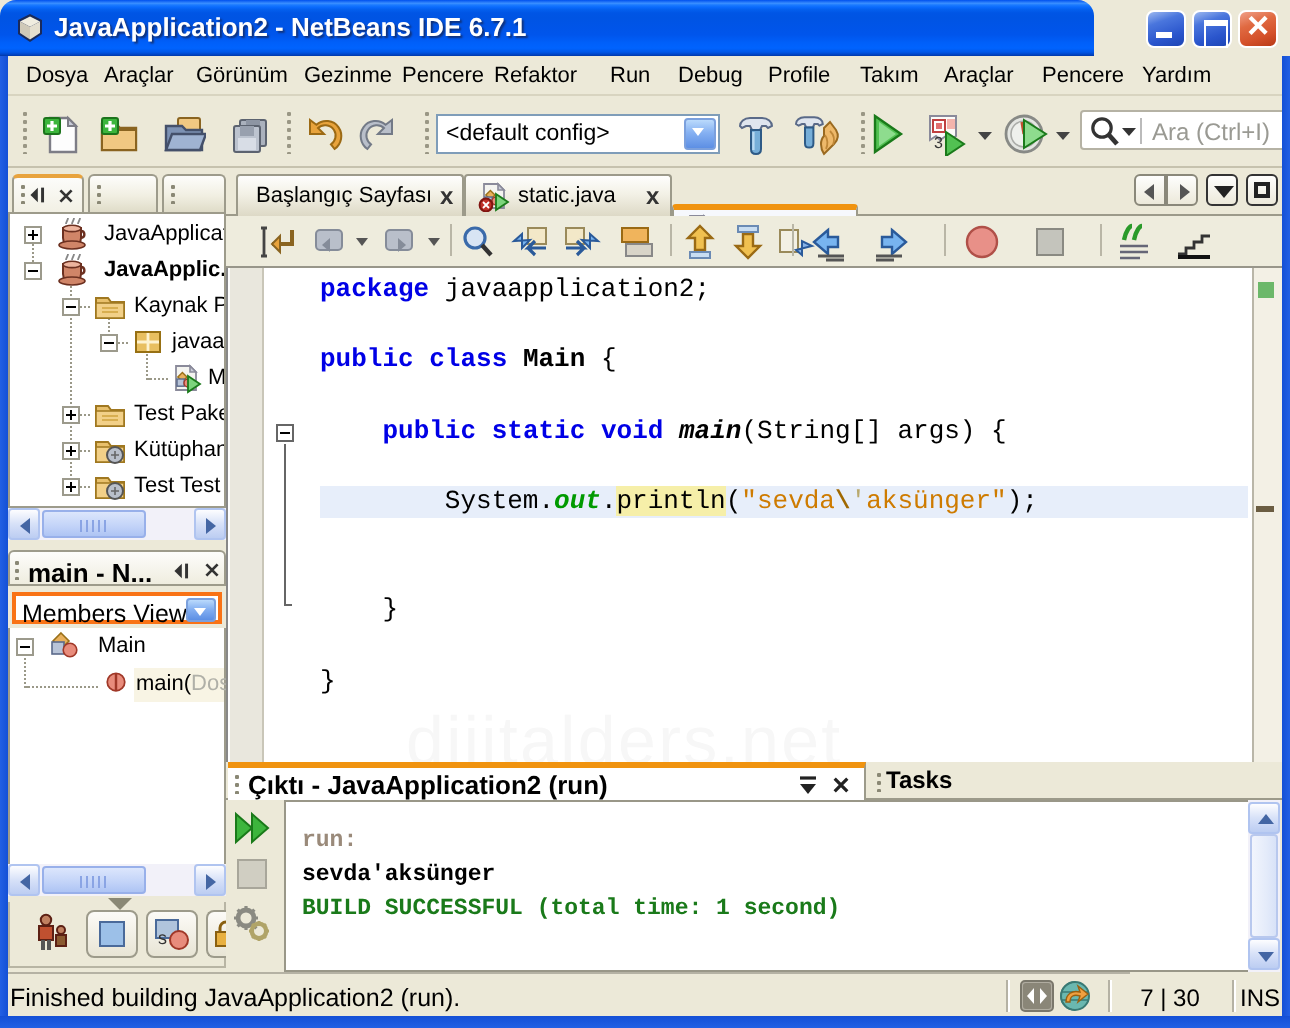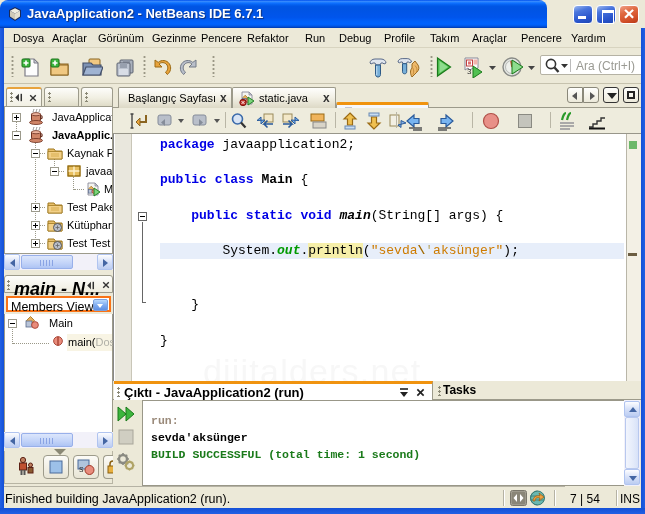--- a/index.html
+++ b/index.html
@@ -76,21 +76,21 @@
 .ar.down  { border-left:4px solid transparent; border-right:4px solid transparent; border-top:5px solid #4466a4; }
 .strack { position:absolute; background:#f2f1f9; }
 .sthumbh { position:absolute; top:1px; height:14px; border:1px solid #98b0ea; border-radius:2px;
   background:linear-gradient(180deg,#dce6fc 0%,#c2d3f8 60%,#aec4f4 100%); }
 .sthumbh::after { content:""; position:absolute; left:50%; top:4px; margin-left:-7px; width:14px; height:6px;
   background-image:repeating-linear-gradient(90deg,#8aa4e4 0 1px,transparent 1px 3px); }
 
 #navpanel { position:absolute; left:4px; top:275px; width:109px; height:209px; }
 #navhead { position:absolute; left:0; top:0; width:109px; height:18px; border:1px solid #9d9b8b; border-radius:3px 3px 0 0;
   background:linear-gradient(180deg,#fdfdfb 0%,#efeddf 100%); }
-#navhead .ttl { position:absolute; left:9px; top:3px; font-weight:bold; font-size:18px;font-style:italic; }
+#navhead .ttl { position:absolute; left:9px; top:3px; font-weight:bold; font-size:13px; }
 #membercombo { position:absolute; left:2px; top:21px; width:105px; height:16px; background:#fff; border:2px solid #f97316; }
 #membercombo span { position:absolute; left:3px; top:2px; font-size:12.5px; color:#000; }
 #navtree { position:absolute; left:0; top:39px; width:109px; height:118px; background:#fff; border-left:1px solid #9d9b8b; border-right:1px solid #9d9b8b; }
 #navhscroll { position:absolute; left:0; top:157px; width:109px; height:16px; }
 #navfilter { position:absolute; left:0; top:176px; width:109px; height:33px; background:#ece9d8; border:1px solid #b8b5a4; border-top:none; }
 .fbtn { position:absolute; top:4px; width:26px; height:24px; border:1px solid #9d9b8b; border-radius:4px; background:linear-gradient(180deg,#fcfbf7,#e8e5d5); }
 
 
 #edtabs { position:absolute; left:113px; top:84px; width:528px; height:24px; background:#ece9d8; border-bottom:1px solid #9c9a8a; }
 .etab { position:absolute; top:3px; height:21px; border:1px solid #9c9a8a; border-bottom:none; font-size:11px;
@@ -231,20 +231,24 @@
     <div class="grip" style="left:139px"></div>
 
     <svg class="tico" style="left:146px" viewBox="0 0 22 22">
       <path d="M5 4v7h7l-3-3c2-2 6-2 8 1 1.5 2.4.8 5.6-1.5 7.2l1.8 2.3c3.5-2.5 4.4-7.3 2-10.8C16.8 4 11.5 3.4 8.2 6.4z" fill="#e8a33c" stroke="#9c6a14" stroke-width="1"></path>
     </svg>
 
     <svg class="tico" style="left:175px" viewBox="0 0 22 22">
       <path d="M17 4v7h-7l3-3c-2-2-6-2-8 1-1.5 2.4-.8 5.6 1.5 7.2L4.7 18.5c-3.5-2.5-4.4-7.3-2-10.8C5.2 4 10.5 3.4 13.8 6.4z" fill="#b9bfca" stroke="#737a87" stroke-width="1"></path>
     </svg>
     <div class="grip" style="left:208px"></div>
+    <div id="cfgcombo">
+        <span>&lt;default config&gt;</span>
+        <div class="xparrowbtn"></div>
+      </div>
 
     <svg class="tico" style="left:363px" viewBox="0 0 22 22">
       <path d="M3 7c0-2 2-4 5-4h6c3 0 5 2 5 4l-2 1-1-1h-2l-1 2h-4l-1-2H6L4 8z" fill="#dfe5ee" stroke="#5a6a88" stroke-width="1"></path>
       <path d="M8.5 9h5v9.5c0 1.5-1 2.5-2.5 2.5s-2.5-1-2.5-2.5z" fill="#76aed8" stroke="#2d5a86" stroke-width="1"></path>
       <path d="M9.7 10v9" stroke="#b8d8f0" stroke-width="1.2"></path>
     </svg>
 
     <svg class="tico" style="left:392px;width:25px" viewBox="0 0 25 22">
       <path d="M2 6c0-1.7 1.7-3.4 4.2-3.4h5c2.5 0 4.2 1.7 4.2 3.4l-1.7.8-.8-.8h-1.7l-.8 1.7H7.1l-.8-1.7H5L3.3 6.8z" fill="#dfe5ee" stroke="#5a6a88" stroke-width="1"></path>
       <path d="M6.5 7.7h4.2v8c0 1.3-.8 2.1-2.1 2.1s-2.1-.8-2.1-2.1z" fill="#76aed8" stroke="#2d5a86" stroke-width="1"></path>
@@ -648,21 +652,21 @@
       <rect x="0.5" y="0.5" width="16" height="15" rx="2" fill="#b0aca0" stroke="#7a776b"></rect>
       <rect x="1.5" y="1.5" width="14" height="13" rx="1.5" fill="#8a8678"></rect>
       <path d="M7 4L3.5 8 7 12zM10 4l3.5 4L10 12z" fill="#fff"></path>
     </svg>
     <svg style="position:absolute;left:529px;top:3px;width:17px;height:16px" viewBox="0 0 17 16">
       <circle cx="8.5" cy="8" r="7" fill="#6ab8b0" stroke="#3a7a74"></circle>
       <path d="M8.5 1a7 7 0 0 0 0 14M2 6h13M2 10h13" fill="none" stroke="#3a7a74" stroke-width="0.8"></path>
       <path d="M4 11c0-4 3-6 7-5l-1-3 5 4-5 4 1-3c-3-1-5 0-5 3z" fill="#f0a040" stroke="#9a6010" stroke-width="0.7"></path>
     </svg>
     <span class="sgroove" style="left:554px"></span>
-    <span id="pos">7 | 54</span>
+    <span id="pos">7 | 30</span>
     <span class="sgroove" style="left:616px"></span>
     <span id="ins">INS</span>
   </div>
   <div id="bleft"></div>
     <div id="bright"></div>
     <div id="bbottom"></div>
   <div id="titlebar">
     <svg id="nbcube" viewBox="0 0 16 16">
       <path d="M8 1l6 3v7l-6 4-6-4V4z" fill="#1a2a5a"></path>
       <path d="M8 2.2L13 4.8 8 7.4 3 4.8z" fill="#f0ede0"></path>

